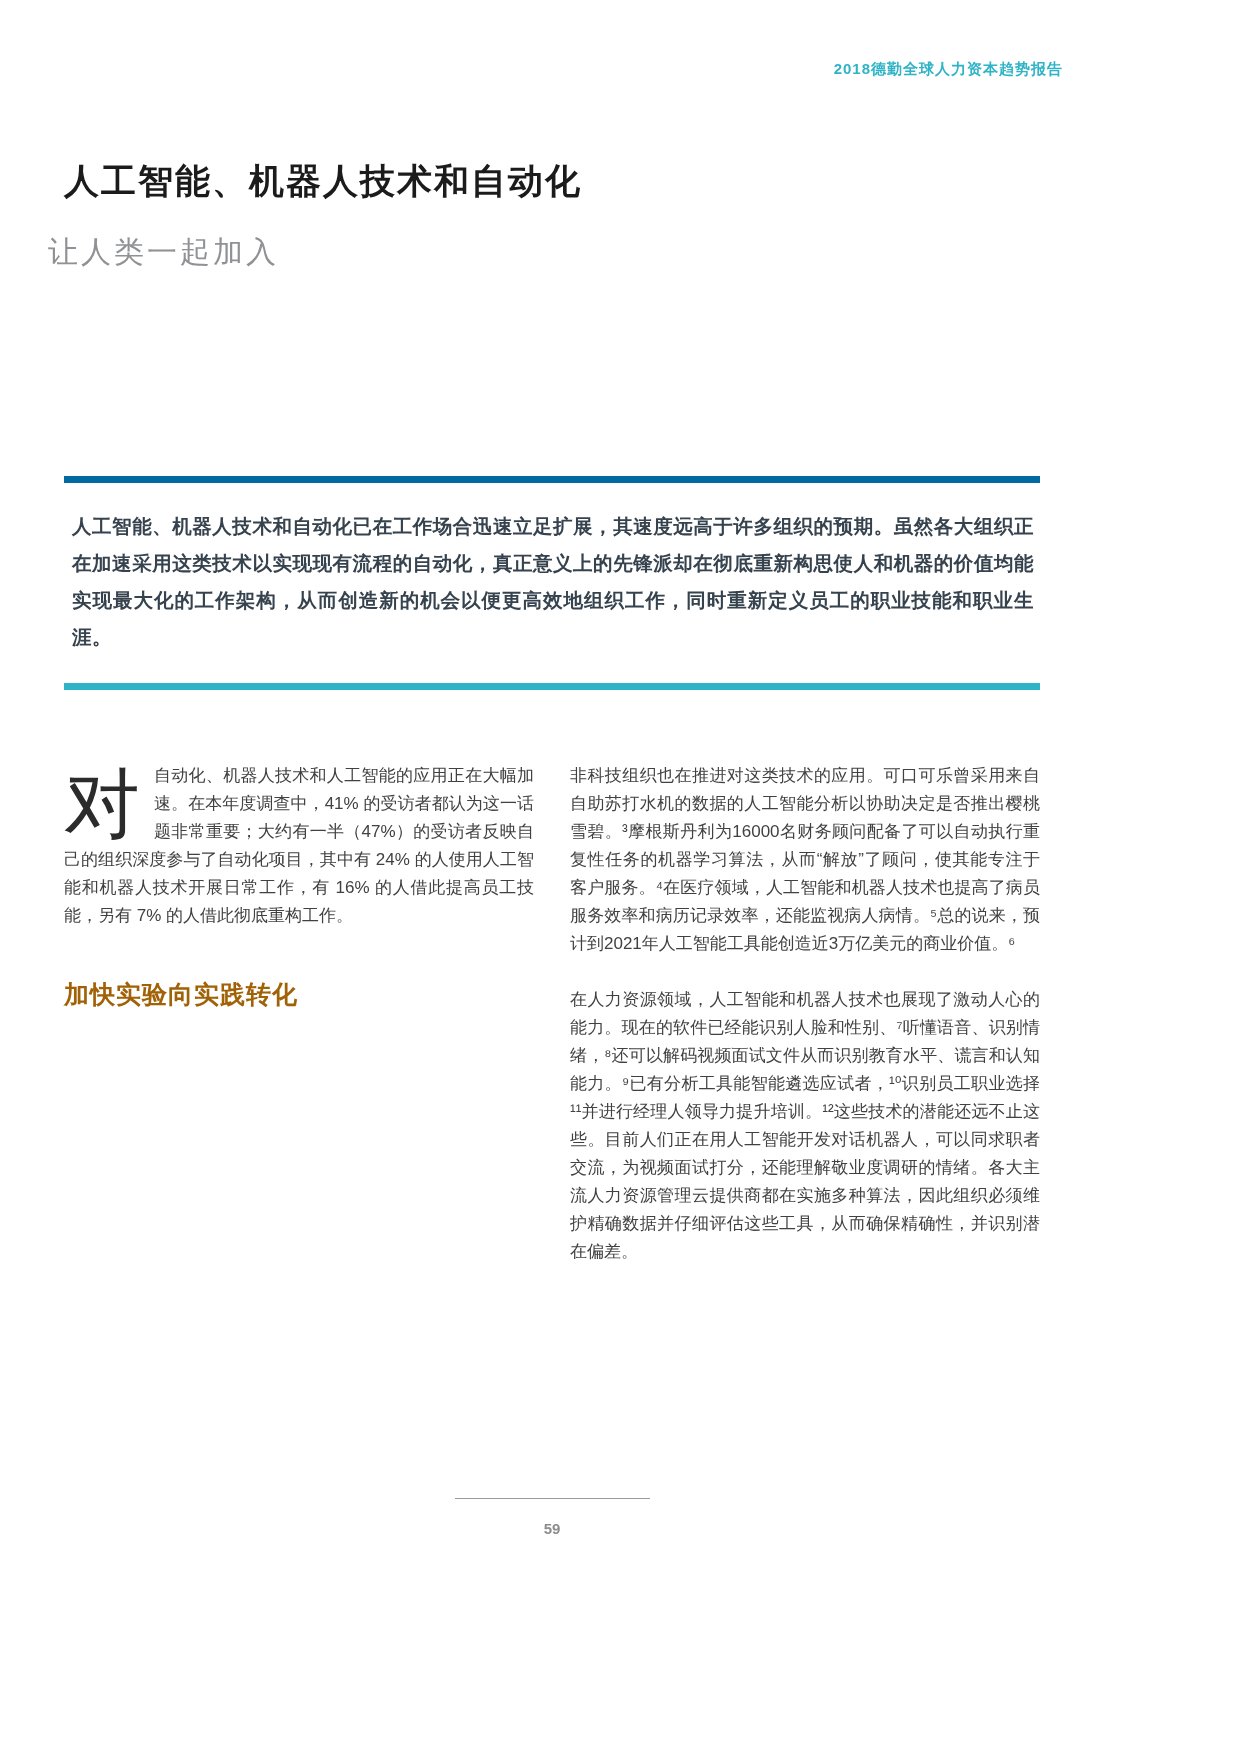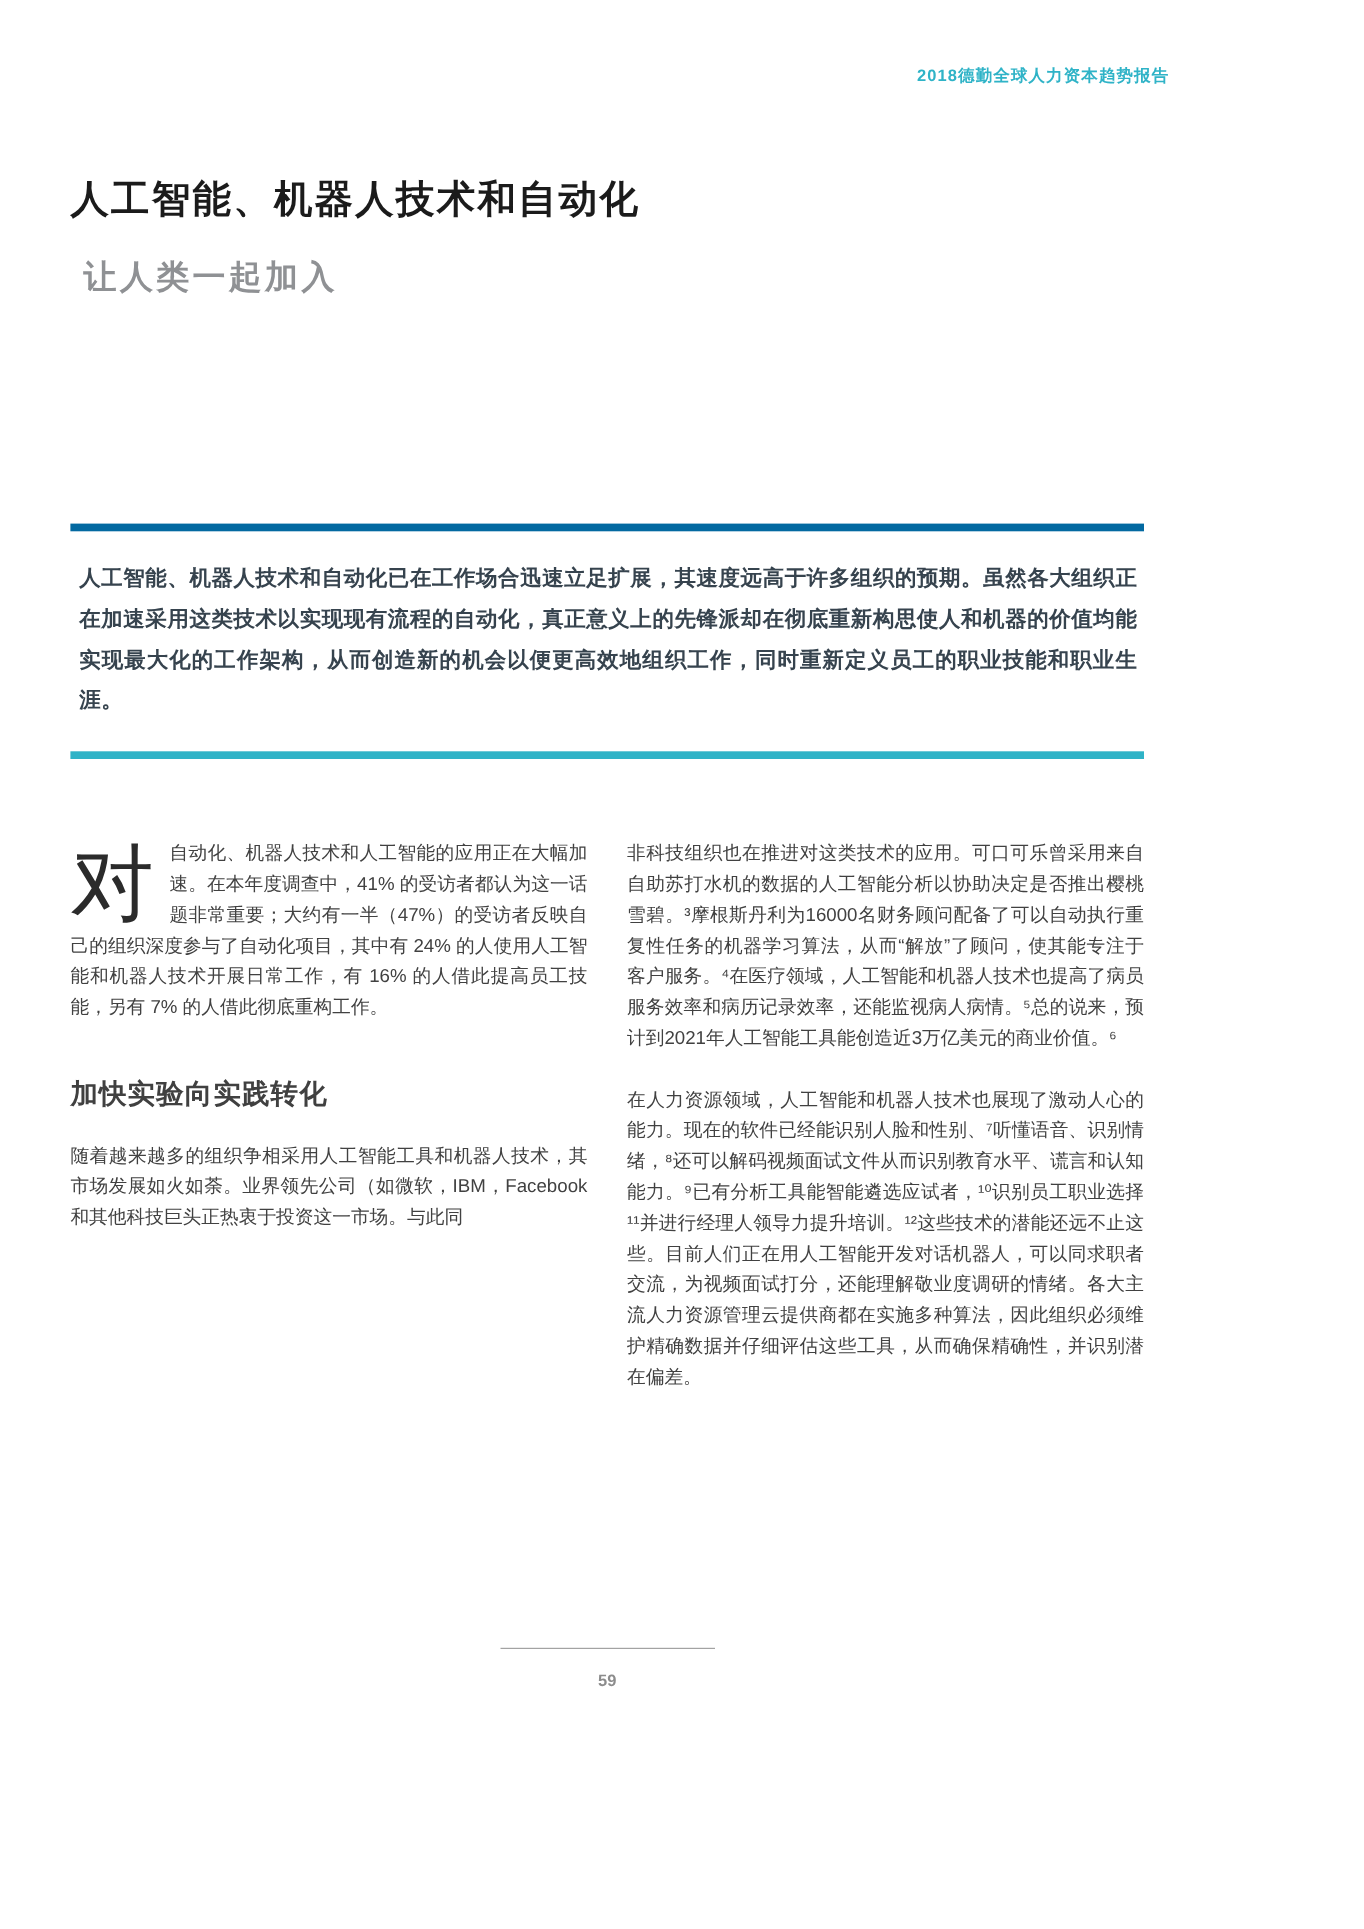--- a/index.html
+++ b/index.html
@@ -16,22 +16,22 @@
     position: absolute; top: 60px; left: 64px; width: 999px;
     text-align: right;
     color: #2fb3c7; font-size: 15px; font-weight: 700; letter-spacing: 1px;
   }
 
   .page-title {
     position: absolute; top: 158px; left: 64px; width: 1000px;
     font-size: 35px; font-weight: 800; color: #1b1b1b; letter-spacing: 2px;
   }
   .page-subtitle {
-    position: absolute; top: 232px; left: 76px; width: 1000px;
-    font-size: 30px; font-weight: 700; color: #8f9194; letter-spacing: 3px;
+    position: absolute; top: 232px; left: 48px; width: 1000px;
+    font-size: 30px; font-weight: 400; color: #8f9194; letter-spacing: 3px;
   }
 
   .summary-block {
     position: absolute; top: 476px; left: 64px; width: 976px;
     border-top: 7px solid #0369a1;
     border-bottom: 7px solid #2fb3c7;
     padding: 25px 6px 27px 8px;
   }
   .summary-text {
     font-size: 19.5px; font-weight: 700; color: #36434e;
@@ -48,21 +48,21 @@
     font-size: 17px; line-height: 28px; color: #414141;
     text-align: justify; margin-bottom: 28px;
   }
   .dropcap {
     float: left;
     font-size: 76px; line-height: 76px;
     color: #2b2b2b; font-weight: 400;
     margin: 4px 14px 0 0;
   }
   .section-heading {
-    color: #404040; font-size: 25px; font-weight: 700;
+    color: #a16207; font-size: 25px; font-weight: 700;
     letter-spacing: 1px;
     margin: 48px 0 26px 0;
   }
 
   .footer-rule {
     position: absolute; top: 1498px; left: 455px; width: 195px;
     border-top: 1px solid #9a9a9a; height: 0;
   }
   .page-number {
     position: absolute; top: 1508px; left: 64px; width: 976px;
@@ -85,21 +85,20 @@
     <p class="summary-text">人工智能、机器人技术和自动化已在工作场合迅速立足扩展，其速度远高于许多组织的预期。虽然各大组织正在加速采用这类技术以实现现有流程的自动化，真正意义上的先锋派却在彻底重新构思使人和机器的价值均能实现最大化的工作架构，从而创造新的机会以便更高效地组织工作，同时重新定义员工的职业技能和职业生涯。</p>
   </div>
 
   <div class="body-columns">
 
     <div class="col">
       <p class="body-p">
         <span class="dropcap">对</span><span>自动化、机器人技术和人工智能的应用正在大幅加速。在本年度调查中，41% 的受访者都认为这一话题非常重要；大约有一半（47%）的受访者反映自己的组织深度参与了自动化项目，其中有 24% 的人使用人工智能和机器人技术开展日常工作，有 16% 的人借此提高员工技能，另有 7% 的人借此彻底重构工作。</span>
       </p>
       <h2 class="section-heading">加快实验向实践转化</h2>
-      <p class="body-p">随着越来越多的组织争相采用人工智能工具和机器人技术，其市场发展如火如荼。业界领先公司（如微软，IBM，Facebook和其他科技巨头正热衷于投资这一市场。与此同</p>
     </div>
 
     <div class="col">
       <p class="body-p">非科技组织也在推进对这类技术的应用。可口可乐曾采用来自自助苏打水机的数据的人工智能分析以协助决定是否推出樱桃雪碧。³摩根斯丹利为16000名财务顾问配备了可以自动执行重复性任务的机器学习算法，从而“解放”了顾问，使其能专注于客户服务。⁴在医疗领域，人工智能和机器人技术也提高了病员服务效率和病历记录效率，还能监视病人病情。⁵总的说来，预计到2021年人工智能工具能创造近3万亿美元的商业价值。⁶</p>
       <p class="body-p">在人力资源领域，人工智能和机器人技术也展现了激动人心的能力。现在的软件已经能识别人脸和性别、⁷听懂语音、识别情绪，⁸还可以解码视频面试文件从而识别教育水平、谎言和认知能力。⁹已有分析工具能智能遴选应试者，¹⁰识别员工职业选择¹¹并进行经理人领导力提升培训。¹²这些技术的潜能还远不止这些。目前人们正在用人工智能开发对话机器人，可以同求职者交流，为视频面试打分，还能理解敬业度调研的情绪。各大主流人力资源管理云提供商都在实施多种算法，因此组织必须维护精确数据并仔细评估这些工具，从而确保精确性，并识别潜在偏差。</p>
     </div>
 
   </div>
 
   <div class="footer-rule"></div>

